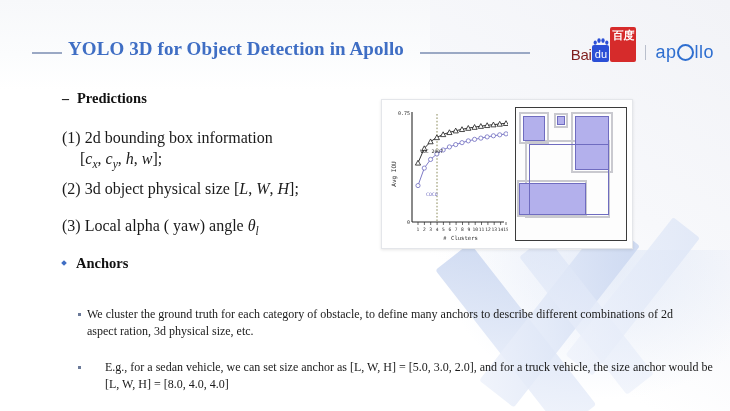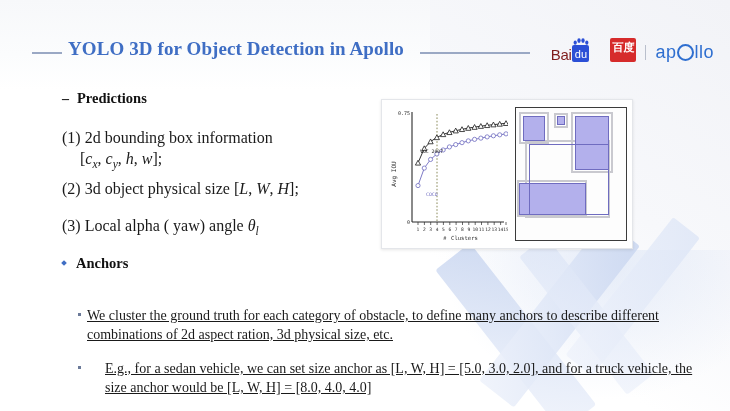--- a/index.html
+++ b/index.html
@@ -102,23 +102,22 @@
     border-radius: 2px; margin: 0 1px;
     display: inline-block; min-width: 13px; text-align: center;
   }
   .paw {
     position: absolute; left: 50%; top: -7px; transform: translateX(-50%);
     width: 16px; height: 8px;
   }
   .baidu-cn {
     background: #d62b2b; color: #ffffff;
     font-size: 11px; font-weight: bold; line-height: 1;
-    padding: 4px 2px 9px 2px; border-radius: 2px;
-    font-family: Liberation Sans, sans-serif;
-    margin-left: 20px;
+    padding: 4px 2px 20px 2px; border-radius: 2px;
+    font-family: Liberation Mono, monospace;
   }
   .logo-divider { width: 1px; height: 15px; background: #b9bfcc; }
   .apollo-logo {
     font-family: "Liberation Sans", sans-serif;
     font-size: 18px; color: #2f6fd0; letter-spacing: .5px;
     line-height: 1; display: flex; align-items: center;
   }
   .apollo-o-ring {
     display: inline-block; width: 13px; height: 13px;
     border: 2px solid #2f6fd0; border-radius: 50%;
@@ -142,21 +141,21 @@
   .pred-item {
     position: absolute; font-size: 16px; color: #1a1a1a;
     line-height: 1.32; white-space: nowrap;
   }
   .mathi { font-style: italic; font-family: "Liberation Serif", "DejaVu Serif", serif; }
   sub { font-size: .72em; }
 
   .sub-bullet {
     position: absolute;
     display: flex; align-items: flex-start; gap: 6px;
-    font-size: 14px; line-height: 1.38; color: #1a1a1a; text-decoration: underline;
+    font-size: 12px; line-height: 1.38; color: #1a1a1a;
   }
   .sq-bullet {
     display: inline-block; width: 3px; height: 3px;
     background: #6b7a99; margin-top: 7px; flex: 0 0 auto;
   }
   .sub-text { max-width: 612px; }
 
   
   .figure-card {
     position: absolute; left: 381px; top: 99px; width: 252px; height: 150px;

